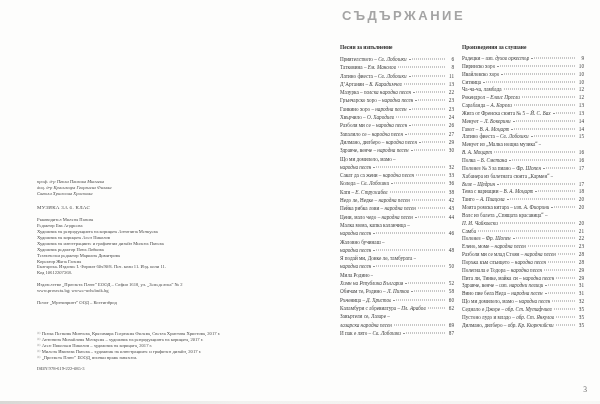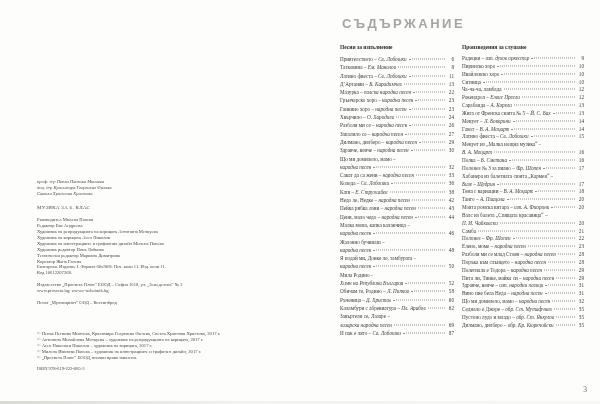--- a/index.html
+++ b/index.html
@@ -8,21 +8,21 @@
     background:#ffffff;
     font-family:"Liberation Serif", serif;
     color:#3a3a3a;
     position:relative;
     overflow:hidden;
   }
   .page{position:absolute;inset:0;background:#fdfdfc;}
   .scan-edge{position:absolute;left:0;right:0;bottom:0;height:3px;
     background:linear-gradient(to right,#d8d8d5,#f2f2f0 40%,#f7f7f5);}
   .toc-title{
-    position:absolute;left:342px;top:16px;
+    position:absolute;left:342px;top:8px;
     font-family:"Liberation Sans", sans-serif;
     font-size:13px;font-weight:600;letter-spacing:2.5px;
     color:#a4a4a4;
   }
   .toc-col{position:absolute;top:43px;font-size:5.2px;color:#3c3c3c;}
   .toc-col.left{left:340px;width:114px;}
   .toc-col.right{left:462px;width:122px;}
   .toc-header{font-weight:bold;font-size:5.5px;margin-bottom:4px;line-height:8px;color:#2e2e2e;}
   .toc-col.left .toc-row{height:8.3px;line-height:8.3px;}
   .toc-col.right .toc-row{height:7.85px;line-height:7.85px;}

